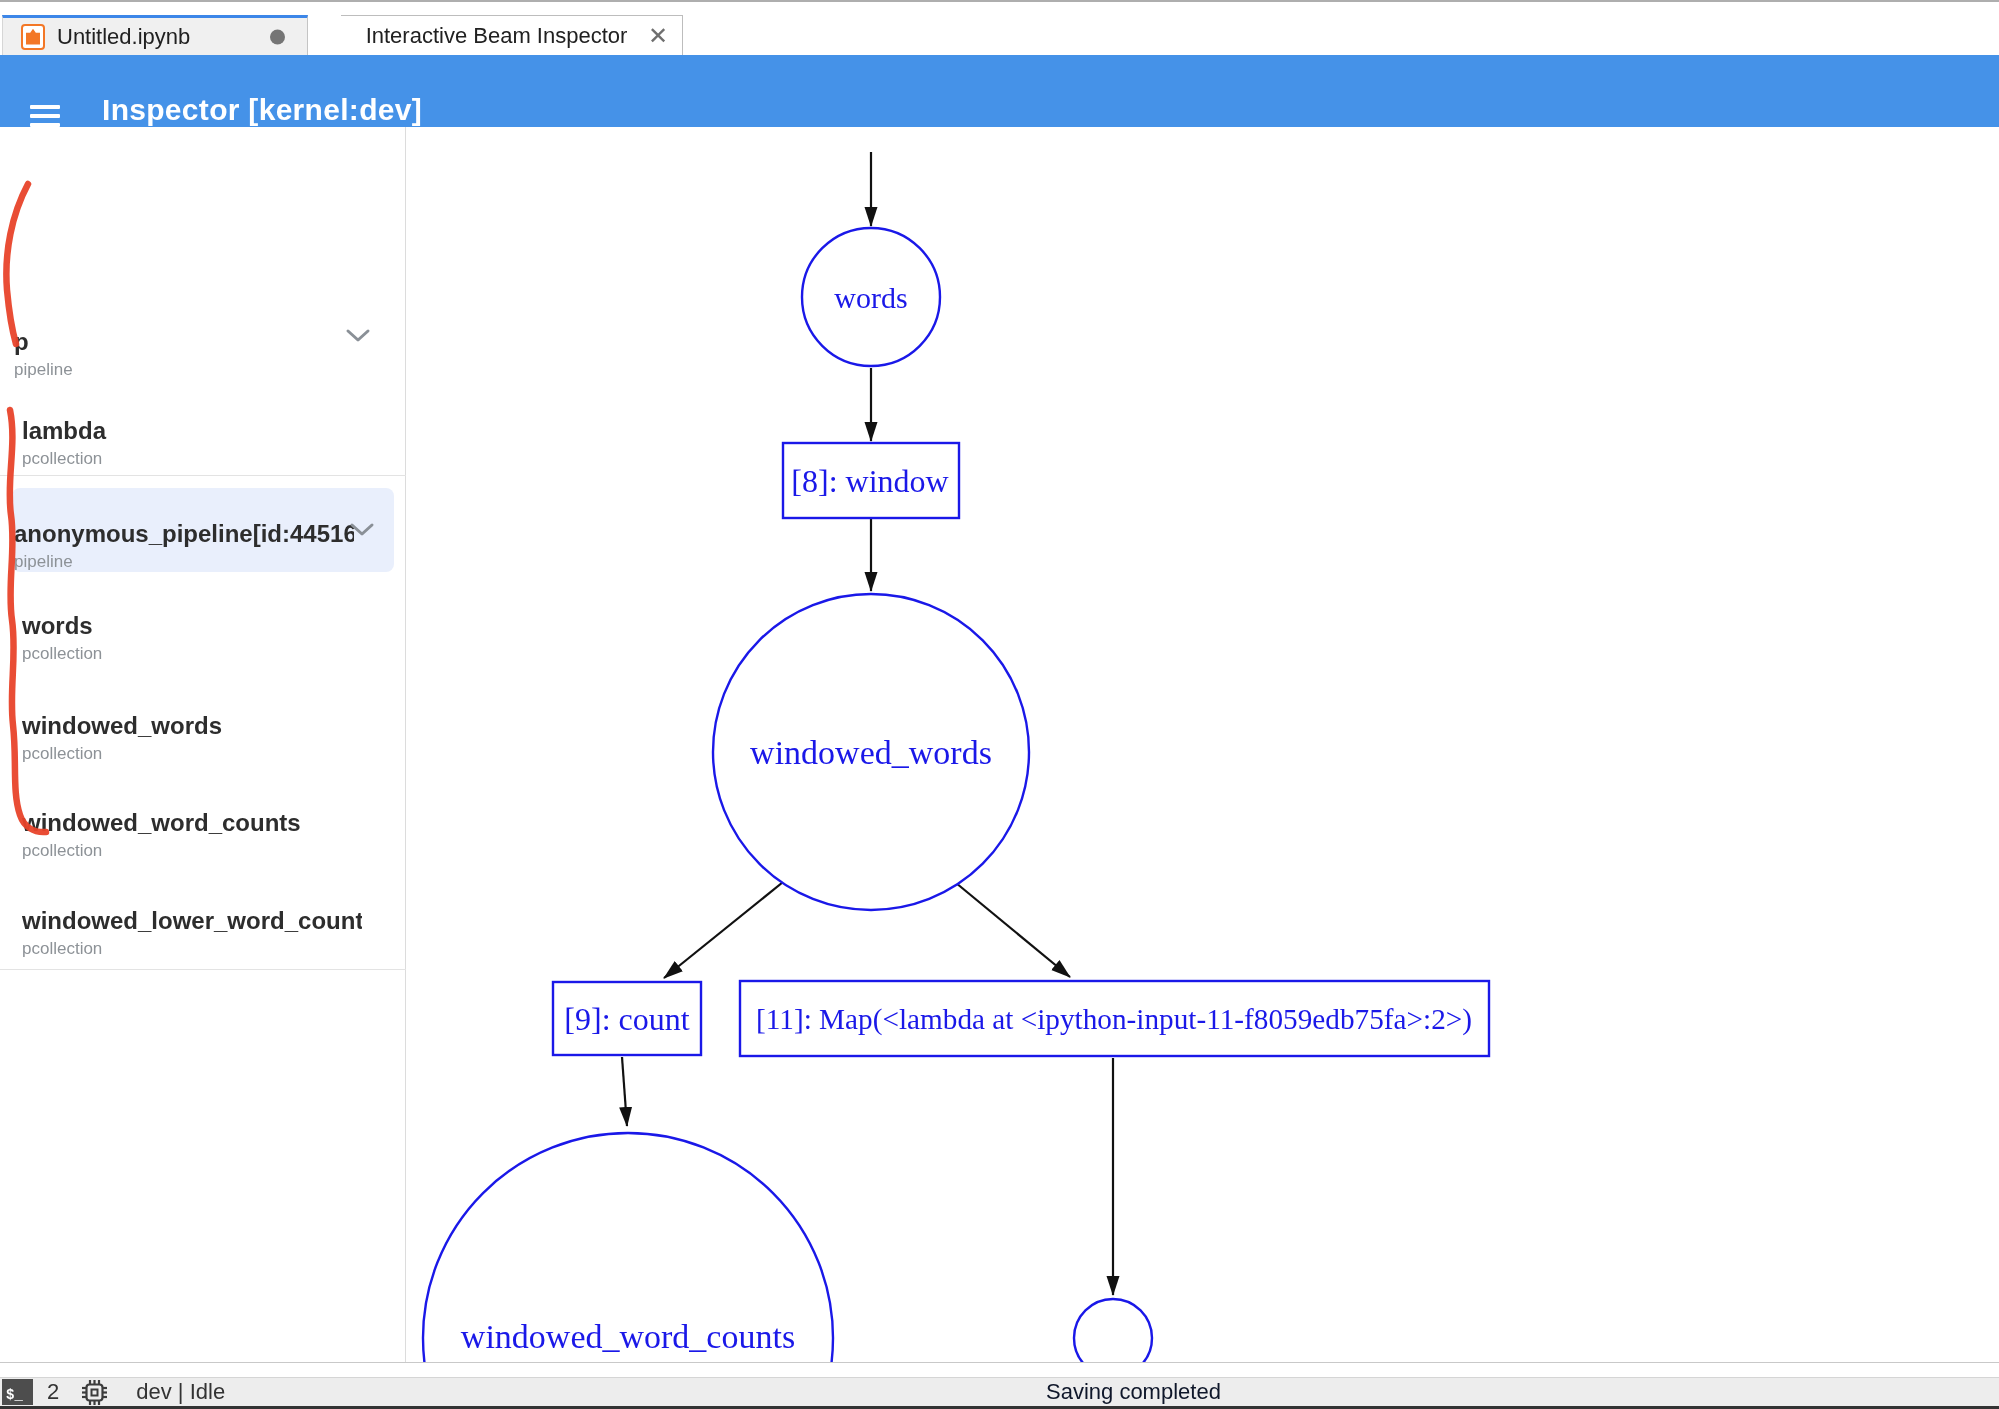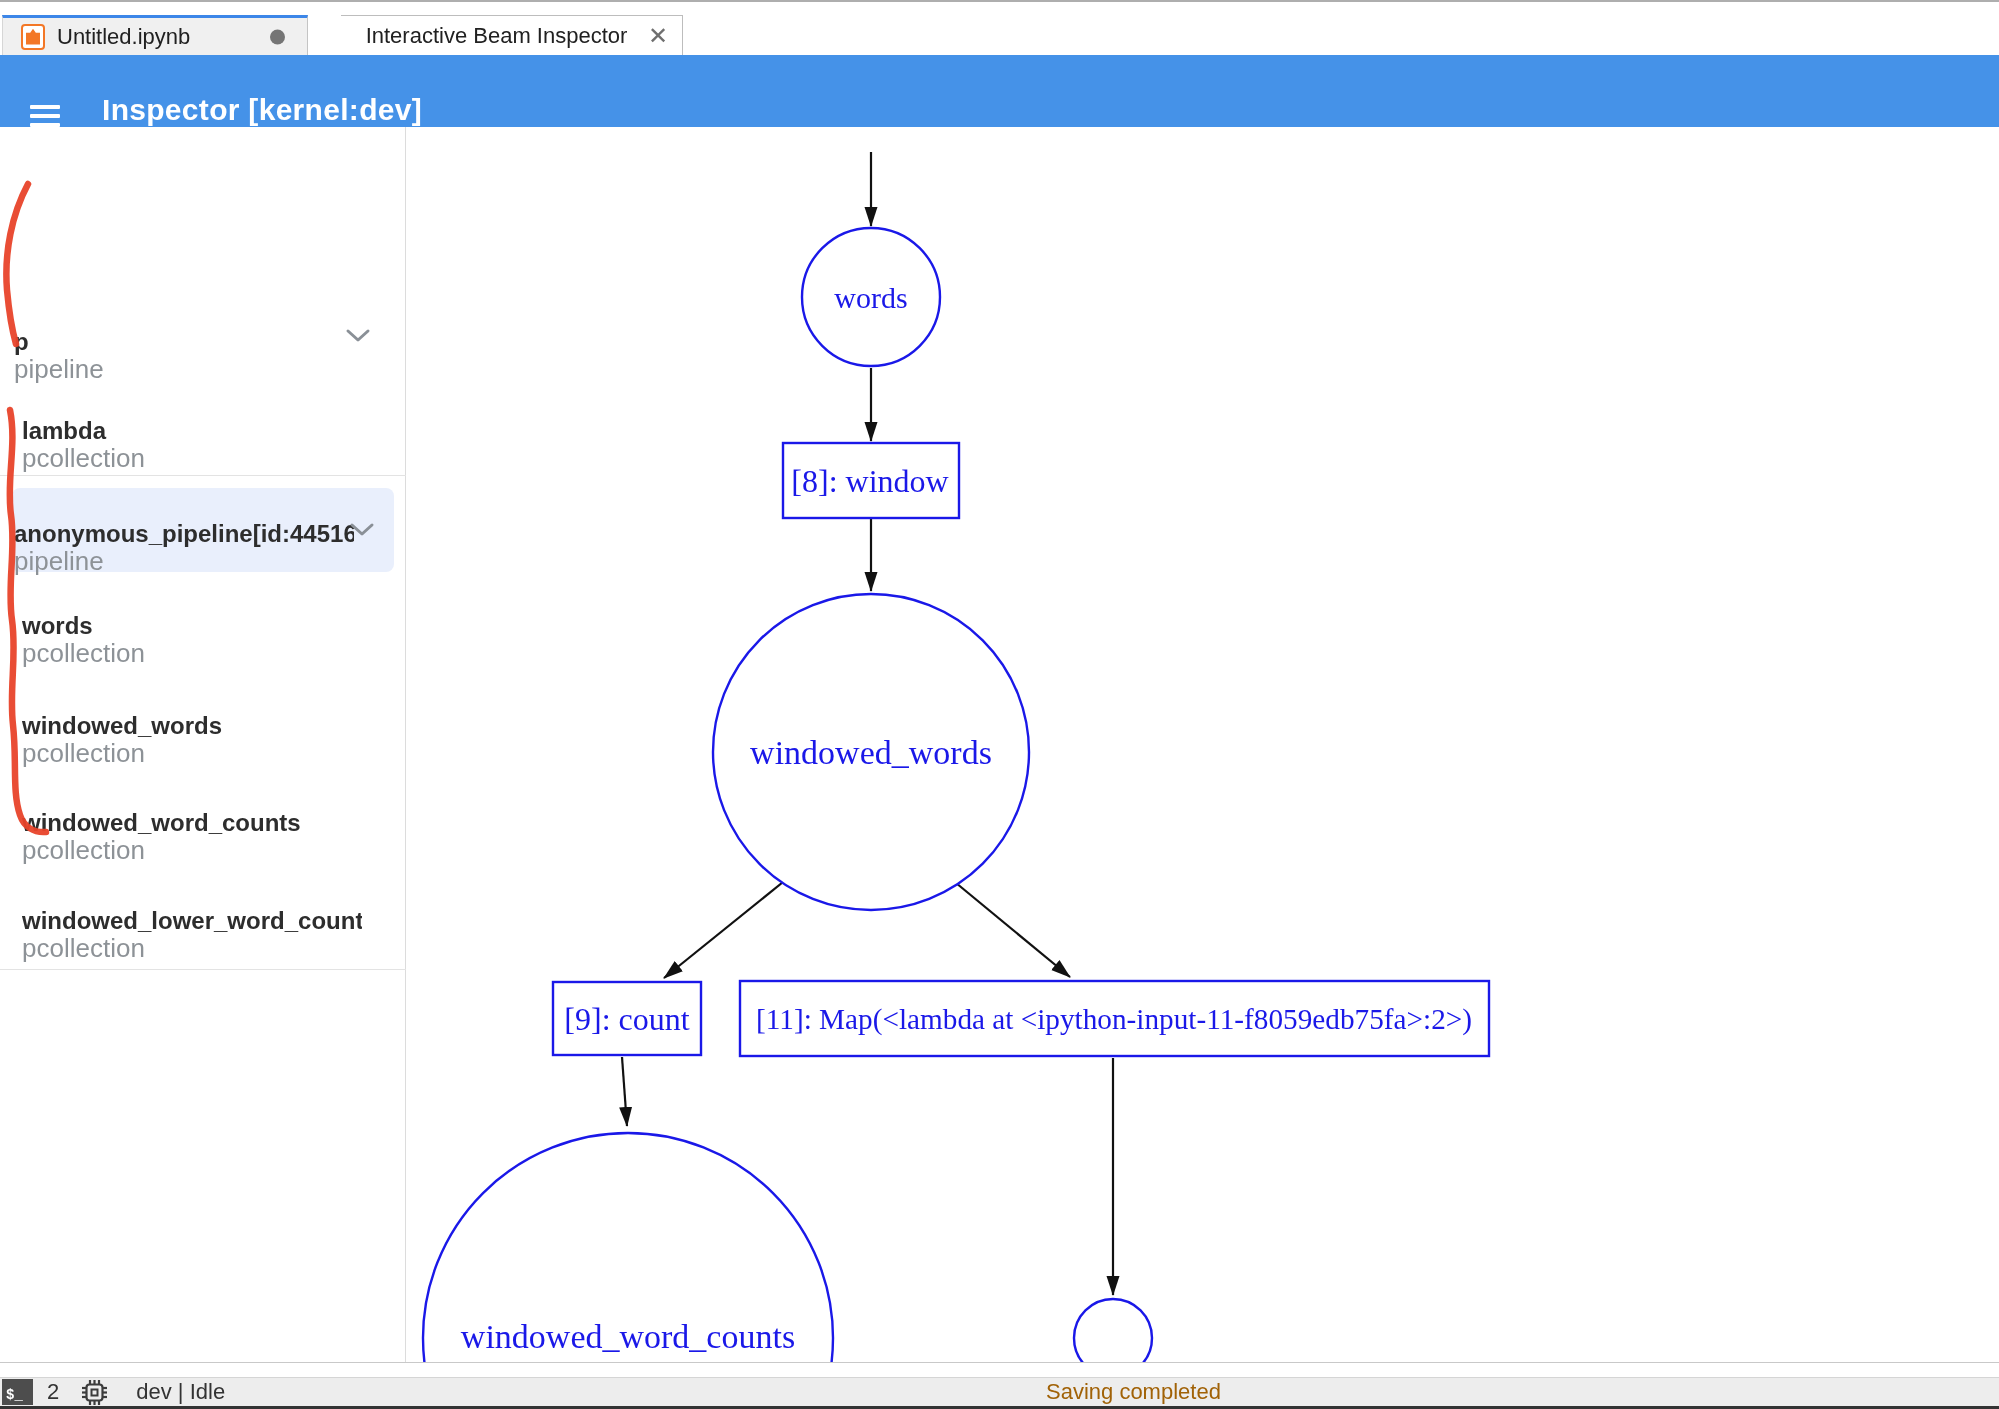--- a/index.html
+++ b/index.html
@@ -47,21 +47,21 @@
     justify-content:space-between; cursor:pointer; }
   .hamburger .bar { width:30px; height:4px; background:#ffffff; border-radius:1px; }
   .appbar-title { color:#ffffff; font-size:30px; font-weight:bold; margin-left:42px; letter-spacing:0.3px; }
 
   
   .sidebar { position:absolute; left:0; top:127px; width:406px; height:1235px; background:#ffffff;
     border-right:1px solid #dcdcdc; }
   .sb-item { position:absolute; left:0; width:406px; }
   .sb-name { font-size:24px; font-weight:600; color:#2d2d2d; line-height:29px; white-space:nowrap;
     overflow:hidden; max-width:340px; }
-  .sb-type { font-size:26px; color:#8d9297; line-height:27px; }
+  .sb-type { font-size:17px; color:#8d9297; line-height:27px; }
   .sb-divider { position:absolute; left:0; width:406px; height:1px; background:#e3e3e3; }
   .sb-selected-bg { position:absolute; left:12px; top:361px; width:382px; height:84px;
     background:#e9effc; border-radius:8px; }
   .chevron-wrap { position:absolute; width:28px; height:18px; }
   .annotation-svg { position:absolute; left:0; top:127px; width:406px; height:1235px; pointer-events:none; }
 
   
   .graph-area { position:absolute; left:407px; top:127px; width:1592px; height:1235px; background:#ffffff; overflow:hidden; }
   .graph-svg { position:absolute; left:0; top:0; }
   .graph-svg text { font-family:"Liberation Serif","DejaVu Serif",serif; }
@@ -71,21 +71,21 @@
   
   .statusbar { position:absolute; left:0; top:1377px; width:1999px; height:29px; background:#ededed;
     border-top:1px solid #d5d5d5; display:flex; align-items:center; }
   .terminal-icon { width:31px; height:26px; background:#4d4d4d; color:#ffffff; font-size:14px;
     font-weight:bold; display:flex; align-items:flex-end; padding-left:4px; padding-bottom:2px;
     margin-left:2px; font-family:"Liberation Mono","DejaVu Sans Mono",monospace; }
   .terminal-count { font-size:22px; color:#333333; margin-left:14px; }
   .kernel-icon { margin-left:22px; display:flex; align-items:center; }
   .kernel-status { font-size:22px; color:#333333; margin-left:28px; }
   .save-status { position:absolute; left:1046px; top:50%; transform:translateY(-50%);
-    font-size:22px; color:#a16207; }
+    font-size:22px; color:#0f172a; }
   .window-bottom-edge { position:absolute; left:0; top:1406px; width:1999px; height:3px; background:#333333; }
 </style>
 </head>
 <body>
 
 <div class="page">
 
   <div class="window-top-edge"></div>
   <div class="top-strip"></div>
 

